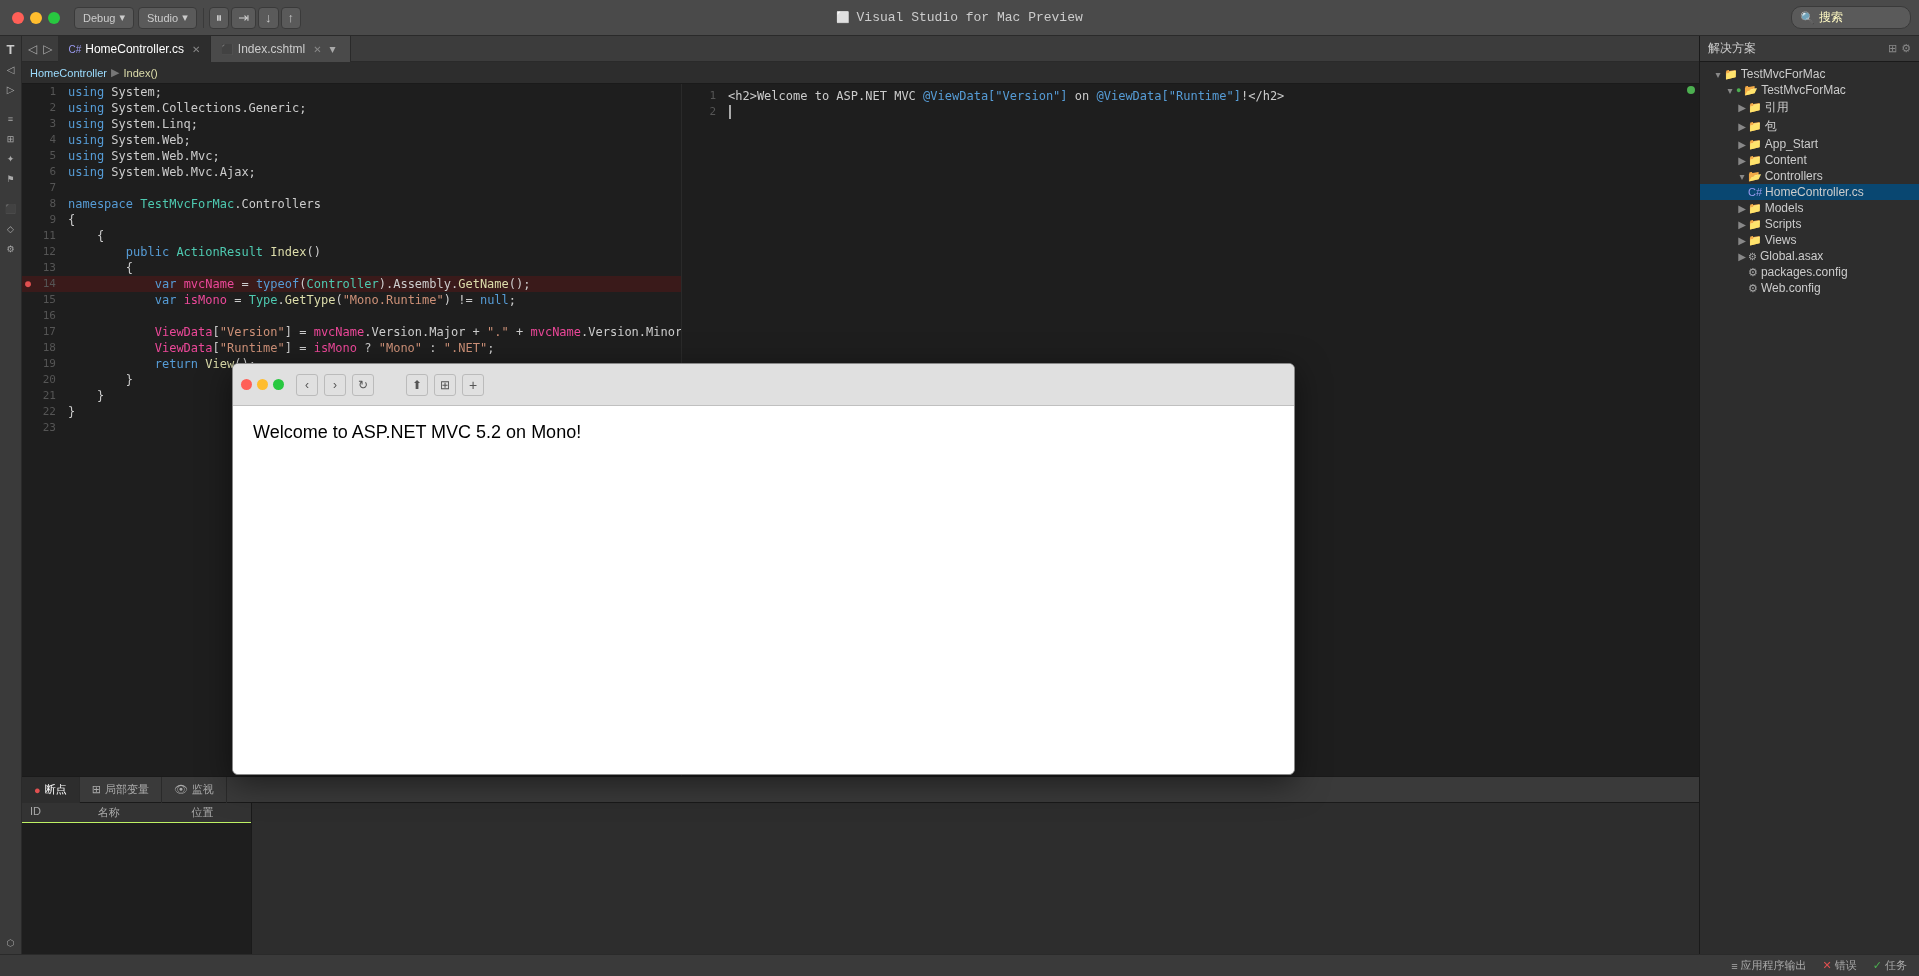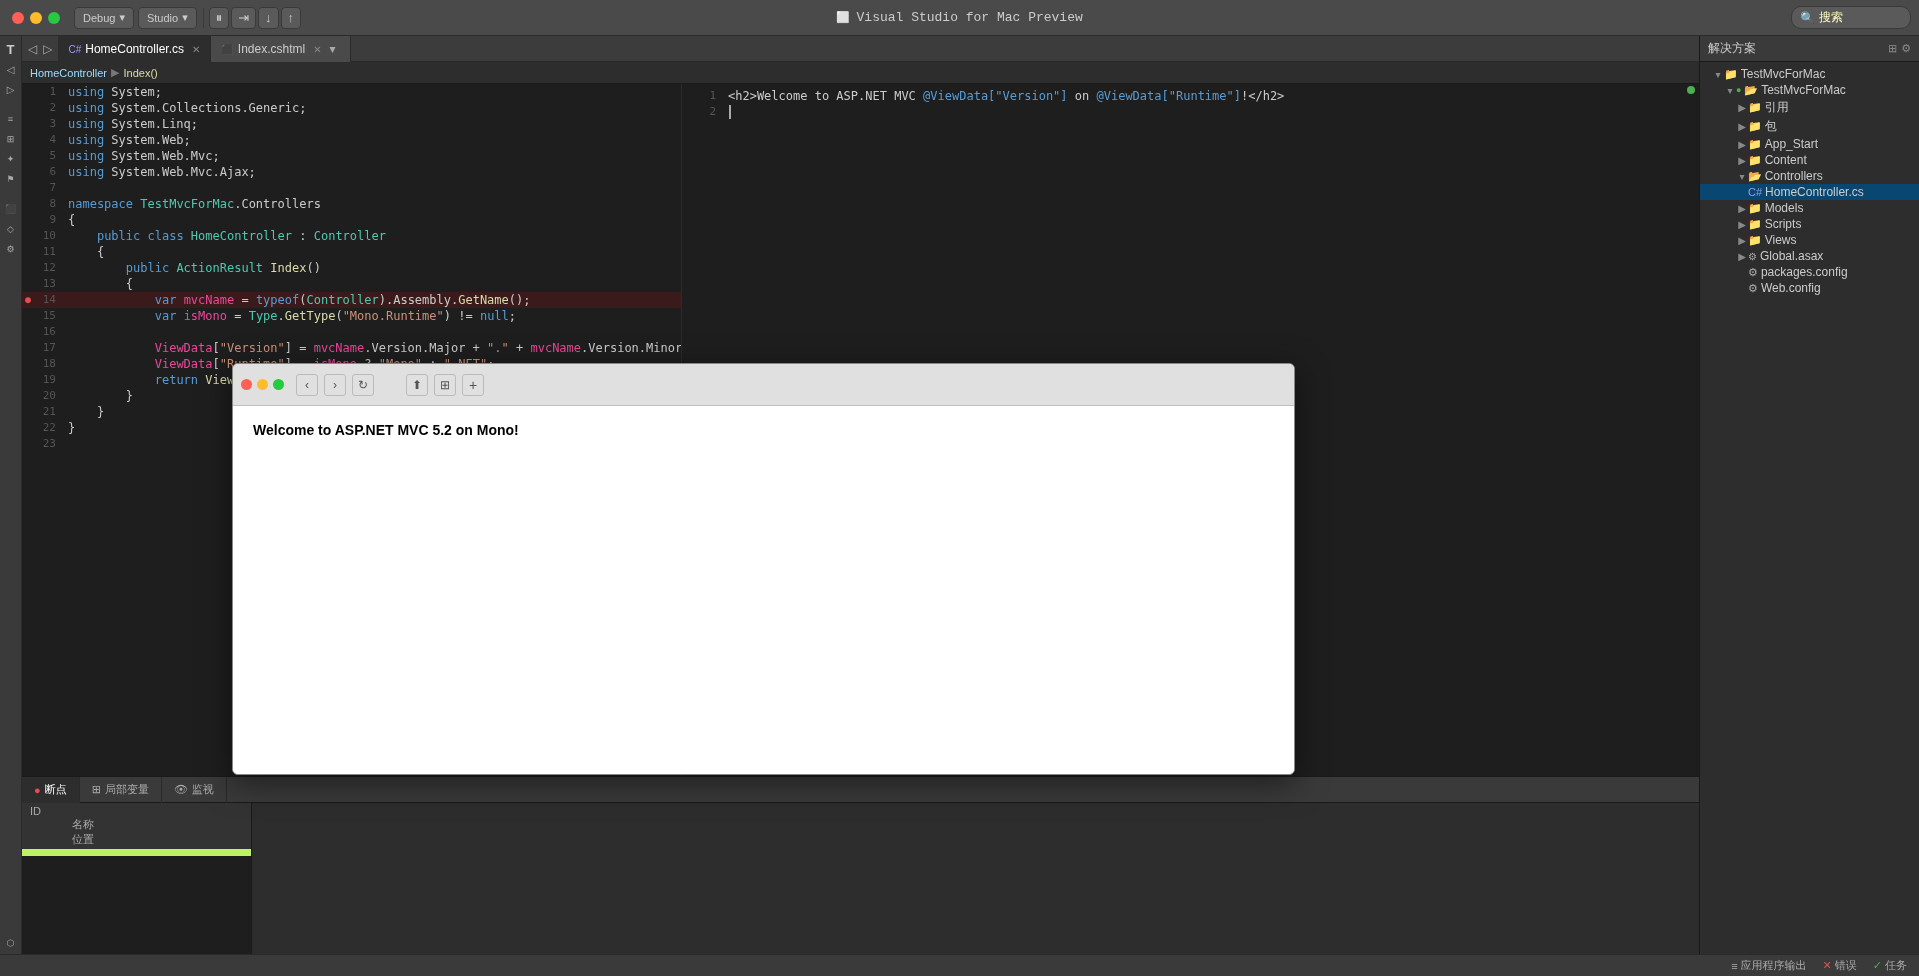--- a/index.html
+++ b/index.html
@@ -177,22 +177,22 @@
     }
     .bottom-tab.active { background: #2d2d2d; color: #fff; }
     .bottom-content {
       flex: 1; display: flex;
     }
     .breakpoints-panel {
       width: 230px; border-right: 1px solid #1a1a1a;
       display: flex; flex-direction: column;
     }
     .bp-header {
-      display: flex; padding: 2px 8px; background: #333; border-bottom: 7px solid #bef264;
-      font-size: 11px; color: #aaa; flex-direction: column;
+      display: flex; padding: 2px 8px; background: #333; border-bottom: 1px solid #bef264;
+      font-size: 11px; color: #aaa;
     }
     .bp-col { flex: 1; }
     .bp-col2 { flex: 2; margin-left: 42px; }
     .bp-body { flex: 1; background: #1e1e1e; }
 
     
     .browser-overlay {
       position: absolute;
       left: 232px; top: 363px;
       width: 1063px; height: 412px;
@@ -227,21 +227,21 @@
     }
     .browser-action-btn {
       background: none; border: 1px solid #bbb; border-radius: 3px;
       color: #555; font-size: 12px; width: 22px; height: 22px;
       display: flex; align-items: center; justify-content: center; cursor: pointer;
     }
     .browser-content {
       flex: 1; background: #fff; padding: 16px 20px;
     }
     .welcome-heading {
-      font-size: 14px; font-weight: bold; color: #000;
+      font-size: 18px; font-weight: normal; color: #000;
       font-family: Arial, sans-serif;
     }
     .browser-add-tab {
       background: none; border: 1px solid #bbb; border-radius: 3px;
       color: #555; font-size: 14px; width: 22px; height: 22px;
       display: flex; align-items: center; justify-content: center; cursor: pointer;
     }
 
     
     .status-bar {
@@ -386,25 +386,20 @@
                 <div class="line-num">8</div>
                 <div class="line-content"><span class="kw">namespace</span> <span class="type">TestMvcForMac</span>.Controllers</div>
               </div>
               <div class="code-line">
                 <div class="breakpoint-dot"></div>
                 <div class="line-num">9</div>
                 <div class="line-content">{</div>
               </div>
               <div class="code-line">
                 <div class="breakpoint-dot"></div>
-                <div class="line-num">10</div>
-                <div class="line-content">    <span class="kw">public</span> <span class="kw">class</span> <span class="type">HomeController</span> : <span class="type">Controller</span></div>
-              </div>
-              <div class="code-line">
-                <div class="breakpoint-dot"></div>
                 <div class="line-num">11</div>
                 <div class="line-content">    {</div>
               </div>
               <div class="code-line">
                 <div class="breakpoint-dot"></div>
                 <div class="line-num">12</div>
                 <div class="line-content">        <span class="kw">public</span> <span class="type">ActionResult</span> <span class="method">Index</span>()</div>
               </div>
               <div class="code-line">
                 <div class="breakpoint-dot"></div>

